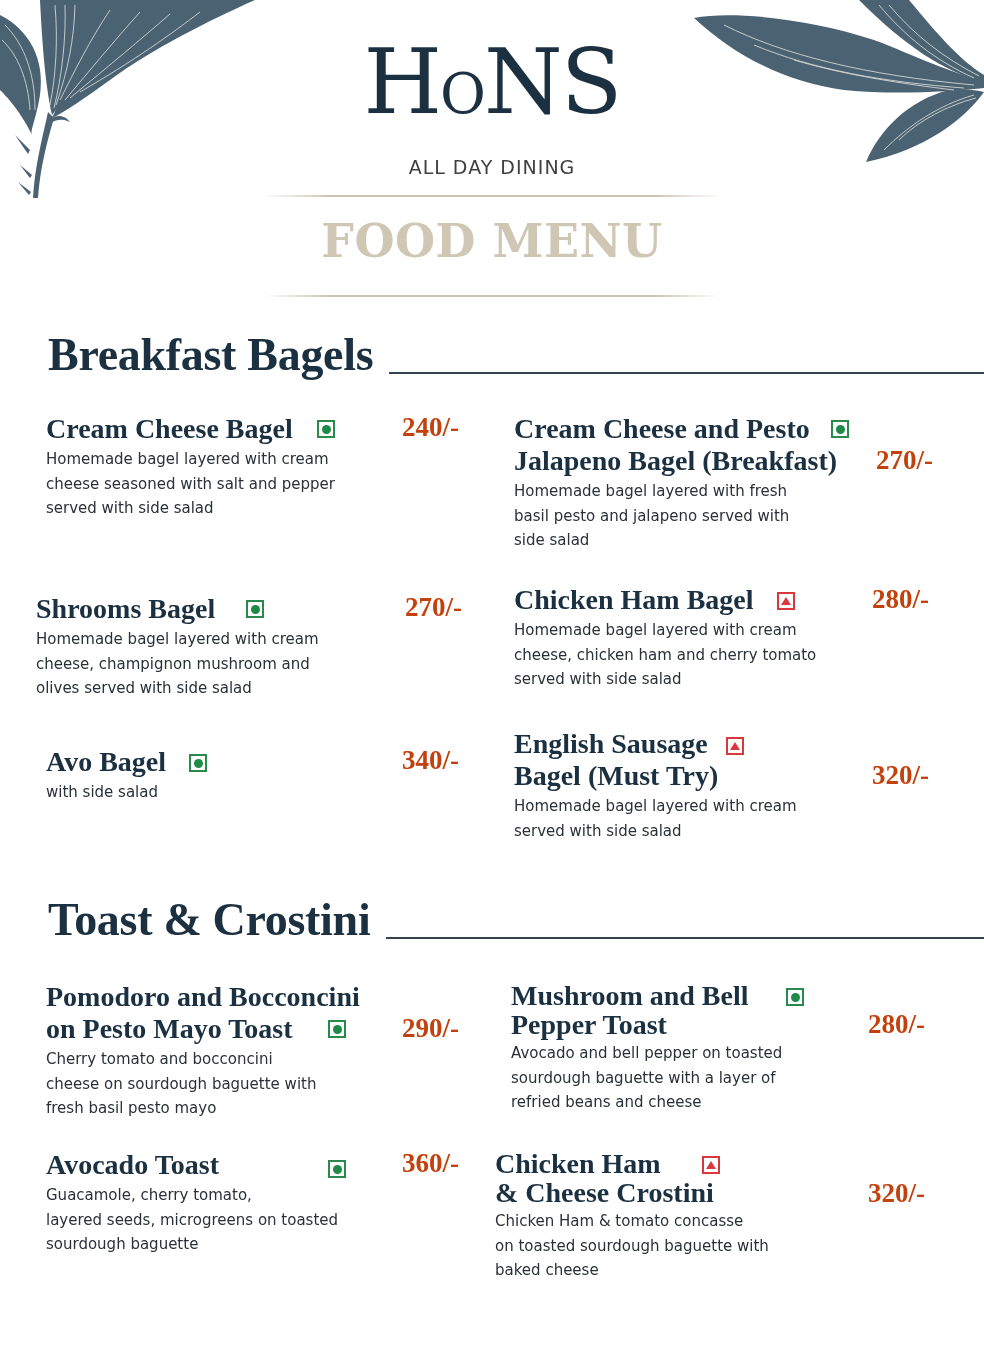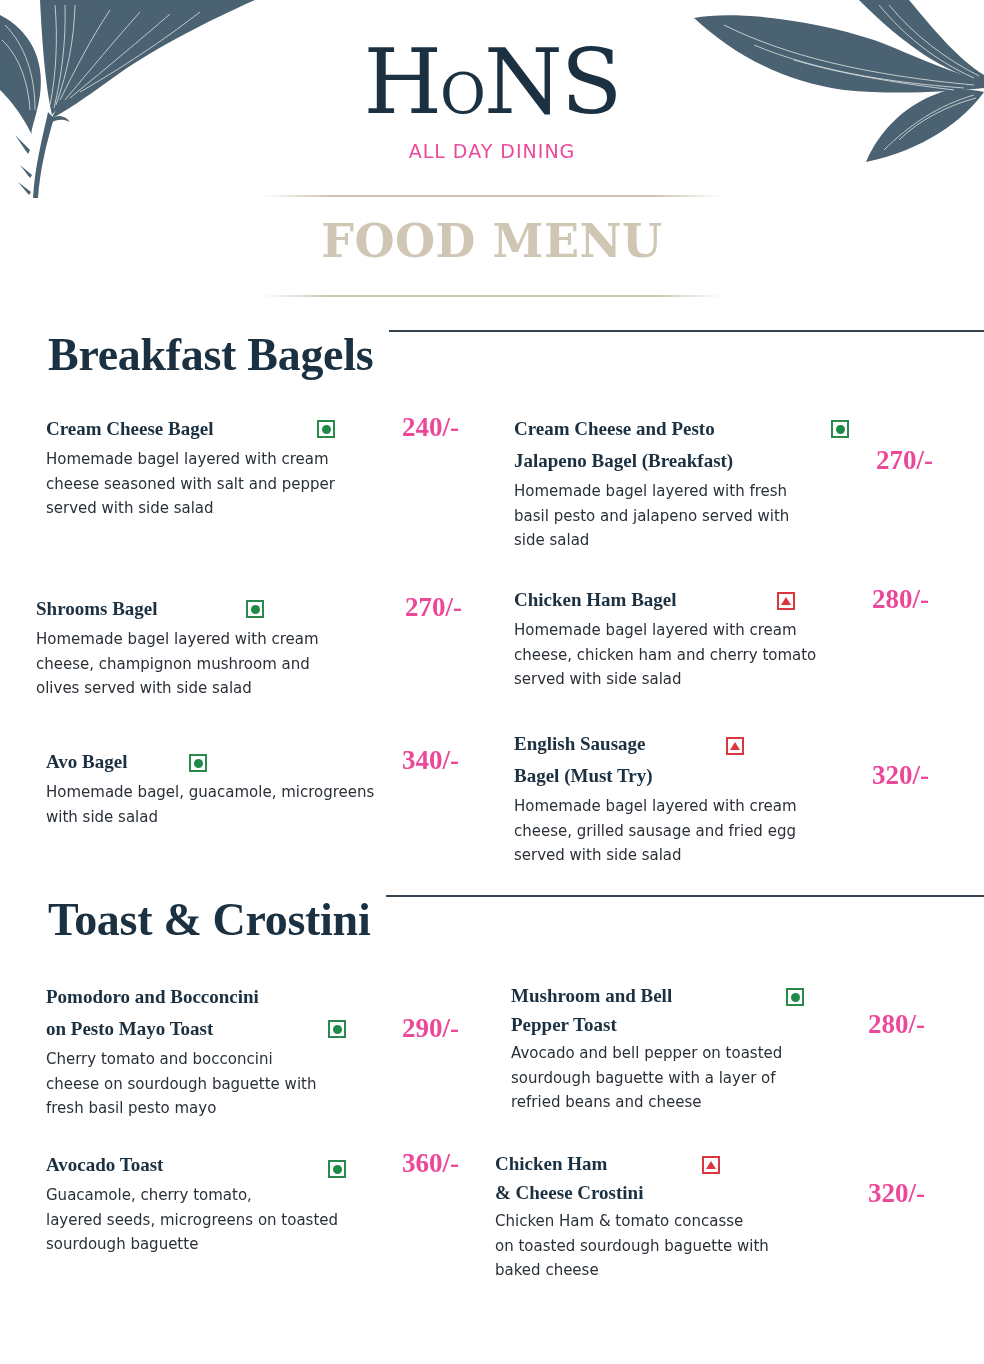--- a/index.html
+++ b/index.html
@@ -12,50 +12,50 @@
   .brand { position: absolute; left: 0; width: 984px; top: 36px; text-align: center; }
   .brand-name {
     font-family: "DejaVu Serif", serif; font-weight: 400; color: #1b3040;
     font-size: 86px; line-height: 92px; letter-spacing: -2px;
     display: inline-flex; align-items: baseline;
   }
   .brand-name .big { font-size: 90px; }
   .brand-name .small { font-size: 56px; }
   .brand-sub {
     font-family: "DejaVu Sans", sans-serif; font-size: 19px; letter-spacing: 1px;
-    color: #ec4899; margin-top: 0;
+    color: #404040; margin-top: 16px;
   }
 
   .title-rule { position: absolute; left: 262px; width: 460px; height: 2px;
     background: linear-gradient(90deg, rgba(206,196,176,0), #cdc3b1 15%, #cdc3b1 85%, rgba(206,196,176,0)); }
   .menu-title {
     position: absolute; left: 0; width: 984px; top: 214px; text-align: center;
     font-family: "DejaVu Serif", serif; font-weight: 700; color: #cfc6b3;
     font-size: 46px; letter-spacing: 0.5px;
   }
 
-  .section-head { position: absolute; left: 48px; display: flex; width: 936px; }
+  .section-head { position: absolute; left: 48px; display: flex; align-items: flex-end; width: 936px; }
   .section-title {
     font-family: "Liberation Serif", serif; font-weight: 700; color: #1b3040;
     font-size: 46px; line-height: 50px; white-space: nowrap; letter-spacing: -0.3px;
   }
   .section-line { flex: 1; height: 2px; background: #34434f; margin-left: 16px; margin-bottom: 6px; }
 
   .item { position: absolute; }
   .item-name {
     font-family: "Liberation Serif", serif; font-weight: 700; color: #1b3040;
-    font-size: 19px; line-height: 32px; white-space: nowrap;
+    font-size: 28px; line-height: 32px; white-space: nowrap;
   }
   .item-desc {
     font-family: "DejaVu Sans", sans-serif; color: #2a3038;
     font-size: 15px; line-height: 24.5px; margin-top: 2px; white-space: nowrap;
   }
   .price {
     position: absolute; font-family: "Liberation Serif", serif; font-weight: 700;
-    color: #ec4899; font-size: 27px; white-space: nowrap;
+    color: #c2410c; font-size: 27px; white-space: nowrap;
   }
   .diet { position: absolute; width: 18px; height: 18px; border: 2px solid #2a8a4e; display: flex;
     align-items: center; justify-content: center; background: #fff; }
   .diet.veg .dot { width: 9px; height: 9px; border-radius: 50%; background: #1f8a47; }
   .diet.nonveg { border-color: #d9363e; }
   .diet.nonveg .tri { width: 0; height: 0; border-left: 5px solid transparent; border-right: 5px solid transparent; border-bottom: 8px solid #d9363e; }
 </style>
 </head>
 <body>
 
@@ -168,35 +168,33 @@
   </div>
 </div>
 <div class="diet nonveg" style="left:777px;top:592px">
     <span class="tri"></span>
   </div>
 <div class="price" style="left:872px;top:584px">280/-</div>
 
 <div class="item" style="left:46px;top:746px">
   <div class="item-name">Avo Bagel</div>
   <div class="item-desc">
-    <div>Homemade bagel, guacamole, microgreens</div>
       <div>with side salad</div>
   </div>
 </div>
 <div class="diet veg" style="left:189px;top:754px">
     <span class="dot"></span>
   </div>
 <div class="price" style="left:402px;top:745px">340/-</div>
 
 <div class="item" style="left:514px;top:728px">
   <div class="item-name">English Sausage</div>
   <div class="item-name">Bagel (Must Try)</div>
   <div class="item-desc">
     <div>Homemade bagel layered with cream</div>
-      <div>cheese, grilled sausage and fried egg</div>
       <div>served with side salad</div>
   </div>
 </div>
 <div class="diet nonveg" style="left:726px;top:737px">
     <span class="tri"></span>
   </div>
 <div class="price" style="left:872px;top:760px">320/-</div>
 
 <div class="section-head" style="top:895px">
   <span class="section-title">Toast &amp; Crostini</span>

